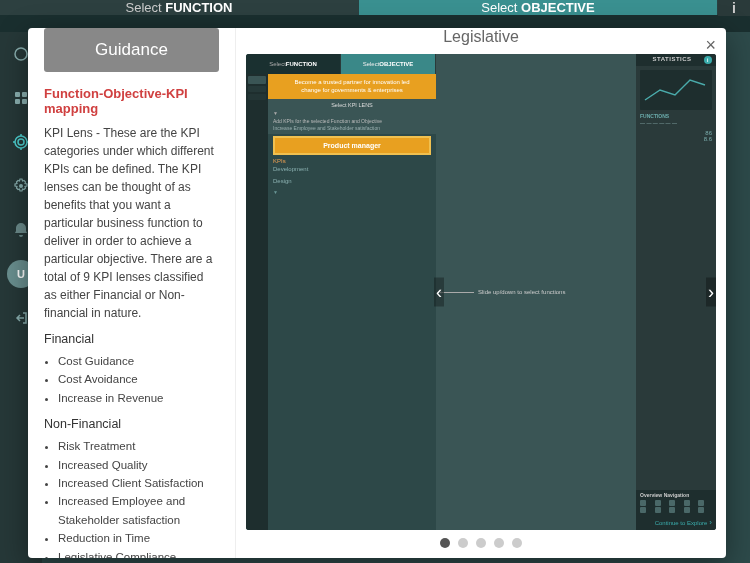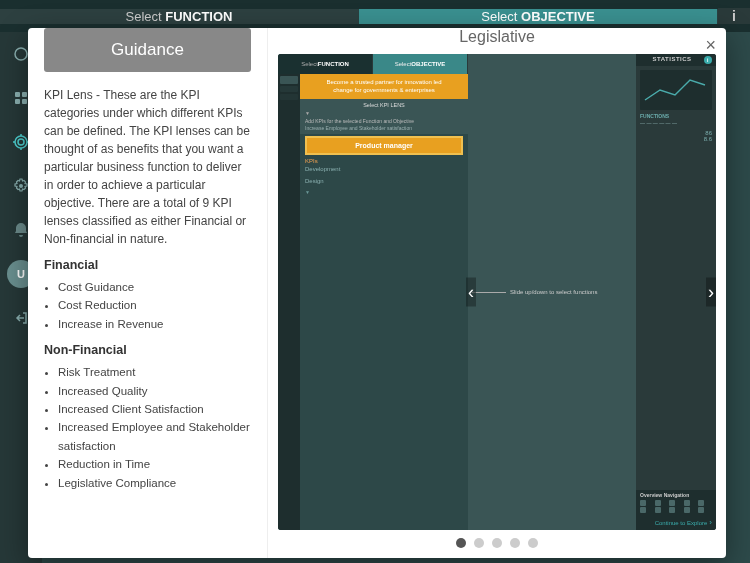--- a/index.html
+++ b/index.html
@@ -19,21 +19,21 @@
       width: 750px; height: 563px;
       background: #2d4a4a;
     }
 
     
     .top-nav {
       position: absolute;
       top: 0; left: 0; right: 0;
       height: 32px;
       display: flex;
-      align-items: center;
+      align-items: flex-start;
       background: #1a2f2f;
     }
     .top-nav-tab {
       flex: 1;
       display: flex;
       align-items: center;
       justify-content: center;
       font-size: 13px;
       color: #ccc;
       border-right: 1px solid #2a4040;
@@ -149,21 +149,21 @@
 
     
     .modal-body {
       display: flex;
       flex: 1;
       overflow: hidden;
     }
 
     
     .guidance-panel {
-      width: 240px;
+      width: 208px;
       flex-shrink: 0;
       padding: 0 16px 16px;
       overflow-y: auto;
       border-right: 1px solid #eee;
     }
 
     .guidance-btn {
       display: block;
       width: 100%;
       padding: 12px 0;
@@ -186,21 +186,21 @@
 
     .guidance-text {
       font-size: 12px;
       color: #444;
       line-height: 1.5;
       margin-bottom: 10px;
     }
 
     .guidance-subheading {
       font-size: 12.5px;
-      font-weight: 700;
+      font-weight: 400;
       color: #333;
       margin-bottom: 6px;
     }
 
     .guidance-list {
       font-size: 11.5px;
       color: #444;
       line-height: 1.6;
       padding-left: 14px;
       margin-bottom: 10px;
@@ -515,29 +515,30 @@
 
 <div class="modal">
   <button class="modal-close">×</button>
 
 
   <div class="modal-body">
 
     <div class="guidance-panel">
       <button class="guidance-btn">Guidance</button>
 
+      <div class="guidance-heading">Function-Objective-KPI mapping</div>
 
       <p class="guidance-text">
         KPI Lens - These are the KPI categories under which different KPIs can be defined. The KPI lenses can be thought of as benefits that you want a particular business function to deliver in order to achieve a particular objective. There are a total of 9 KPI lenses classified as either Financial or Non-financial in nature.
       </p>
 
       <div class="guidance-subheading">Financial</div>
       <ul class="guidance-list">
         <li>Cost Guidance</li>
-        <li>Cost Reduction</li>
+        <li>Cost Avoidance</li>
         <li>Increase in Revenue</li>
       </ul>
 
       <div class="guidance-subheading">Non-Financial</div>
       <ul class="guidance-list">
         <li>Risk Treatment</li>
         <li>Increased Quality</li>
         <li>Increased Client Satisfaction</li>
         <li>Increased Employee and Stakeholder satisfaction</li>
         <li>Reduction in Time</li>

